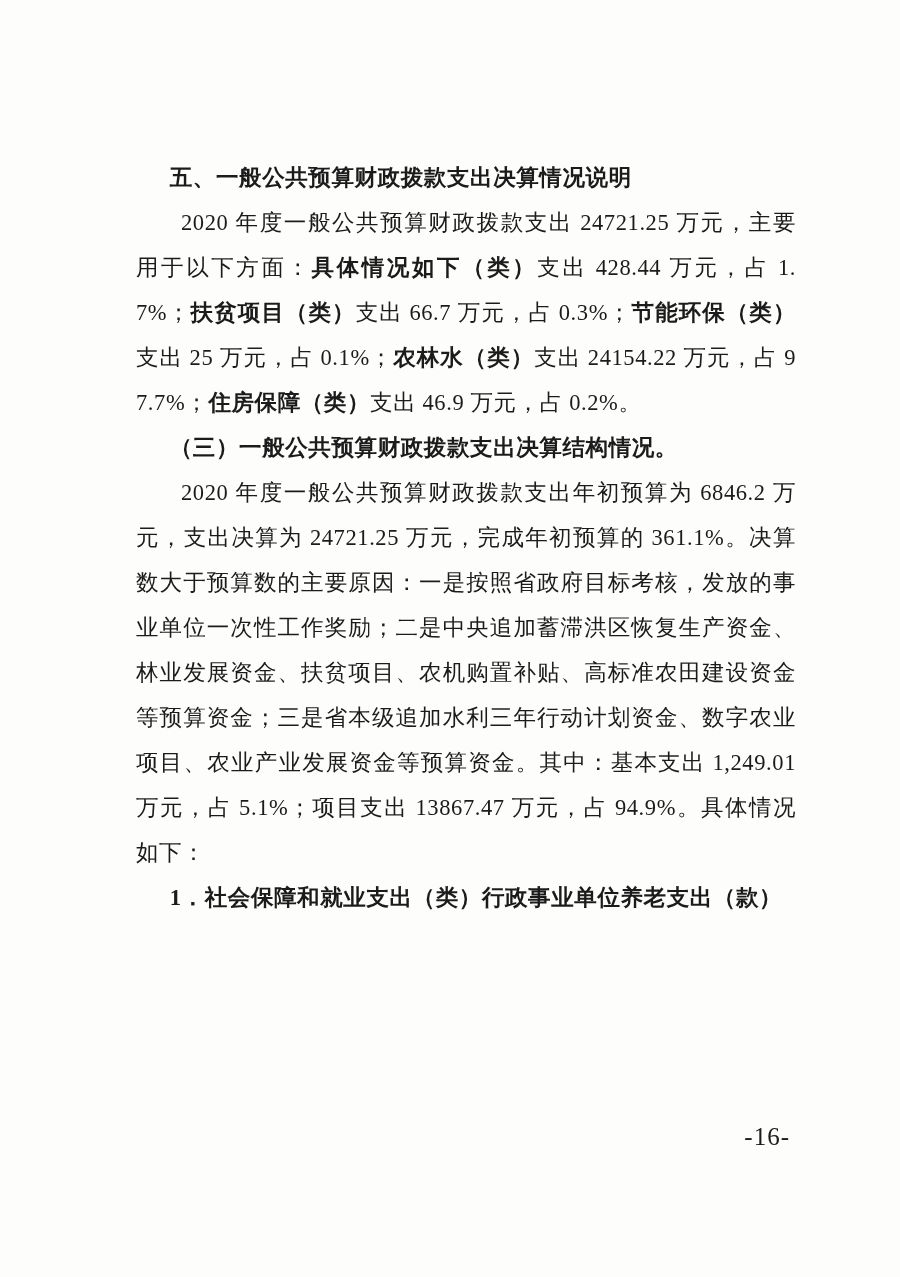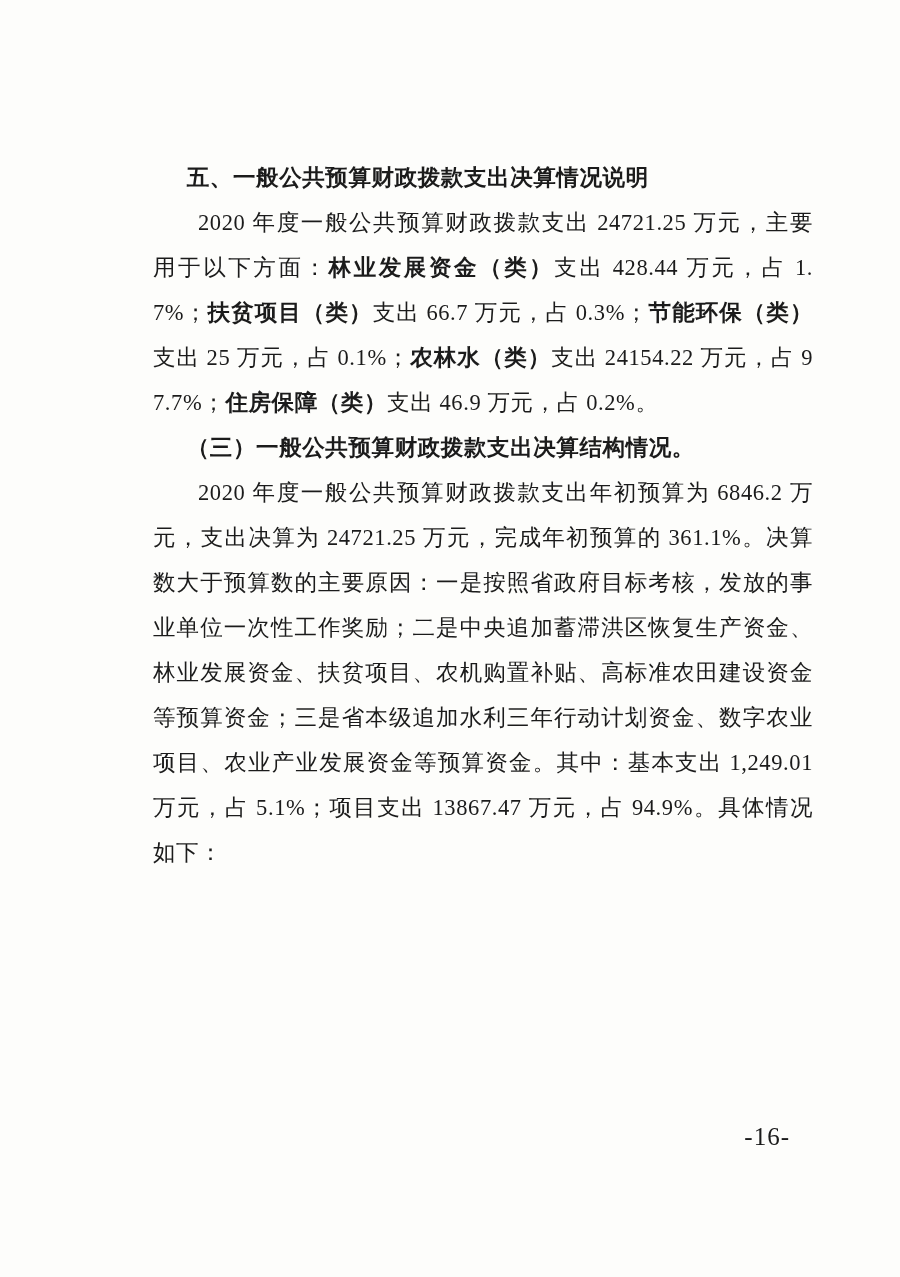--- a/index.html
+++ b/index.html
@@ -21,21 +21,20 @@
     left: 0;
     width: 900px;
     height: 1277px;
     background: #fdfdfb;
   }
   .content {
     position: absolute;
     left: 136px;
     top: 155px;
     width: 660px;
-    margin-left: 17px;
   }
   .para {
     font-size: 22.5px;
     line-height: 45px;
     letter-spacing: 0.6px;
     text-align: justify;
     text-justify: inter-ideograph;
     margin: 0 0 0 0;
     word-break: break-all;
   }
@@ -69,24 +68,25 @@
 
 <div class="page">
   <div class="content">
 
     <p class="heading indent-half">五、一般公共预算财政拨款支出决算情况说明</p>
 
 
 
 
     <p class="para indent">
-      <span>2020 年度一般公共预算财政拨款支出 24721.25 万元，主要用于以下方面：</span><b class="em">林业发展资金（类）</b><span>支出 428.44 万元，占 1.7%；</span><b class="em">扶贫项目（类）</b><span>支出 66.7 万元，占 0.3%；</span><b class="em">节能环保（类）</b><span>支出 25 万元，占 0.1%；</span><b class="em">农林水（类）</b><span>支出 24154.22 万元，占 97.7%；</span><b class="em">住房保障（类）</b><span>支出 46.9 万元，占 0.2%。</span>
+      <span>2020 年度一般公共预算财政拨款支出 24721.25 万元，主要用于以下方面：</span><b class="em">具体情况如下（类）</b><span>支出 428.44 万元，占 1.7%；</span><b class="em">扶贫项目（类）</b><span>支出 66.7 万元，占 0.3%；</span><b class="em">节能环保（类）</b><span>支出 25 万元，占 0.1%；</span><b class="em">农林水（类）</b><span>支出 24154.22 万元，占 97.7%；</span><b class="em">住房保障（类）</b><span>支出 46.9 万元，占 0.2%。</span>
     </p>
 
     <p class="heading indent-half">（三）一般公共预算财政拨款支出决算结构情况。</p>
 
     <p class="para indent">2020 年度一般公共预算财政拨款支出年初预算为 6846.2 万元，支出决算为 24721.25 万元，完成年初预算的 361.1%。决算数大于预算数的主要原因：一是按照省政府目标考核，发放的事业单位一次性工作奖励；二是中央追加蓄滞洪区恢复生产资金、林业发展资金、扶贫项目、农机购置补贴、高标准农田建设资金等预算资金；三是省本级追加水利三年行动计划资金、数字农业项目、农业产业发展资金等预算资金。其中：基本支出 1,249.01 万元，占 5.1%；项目支出 13867.47 万元，占 94.9%。具体情况如下：</p>
 
+    <p class="heading indent-half">1．社会保障和就业支出（类）行政事业单位养老支出（款）</p>
 
   </div>
 
   <div class="pagenum">-16-</div>
 </div>
 
 </body></html>

